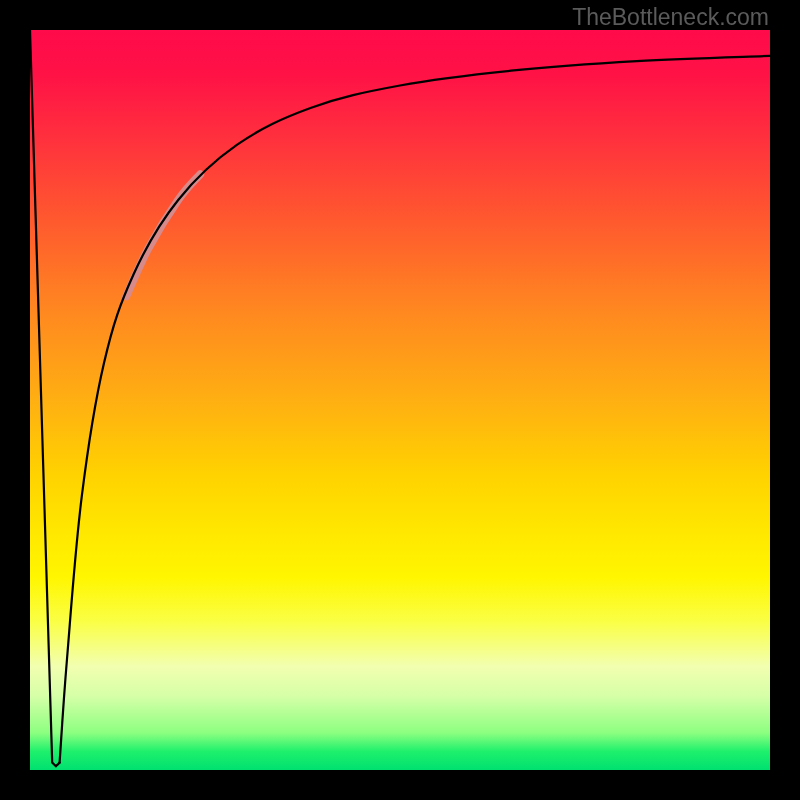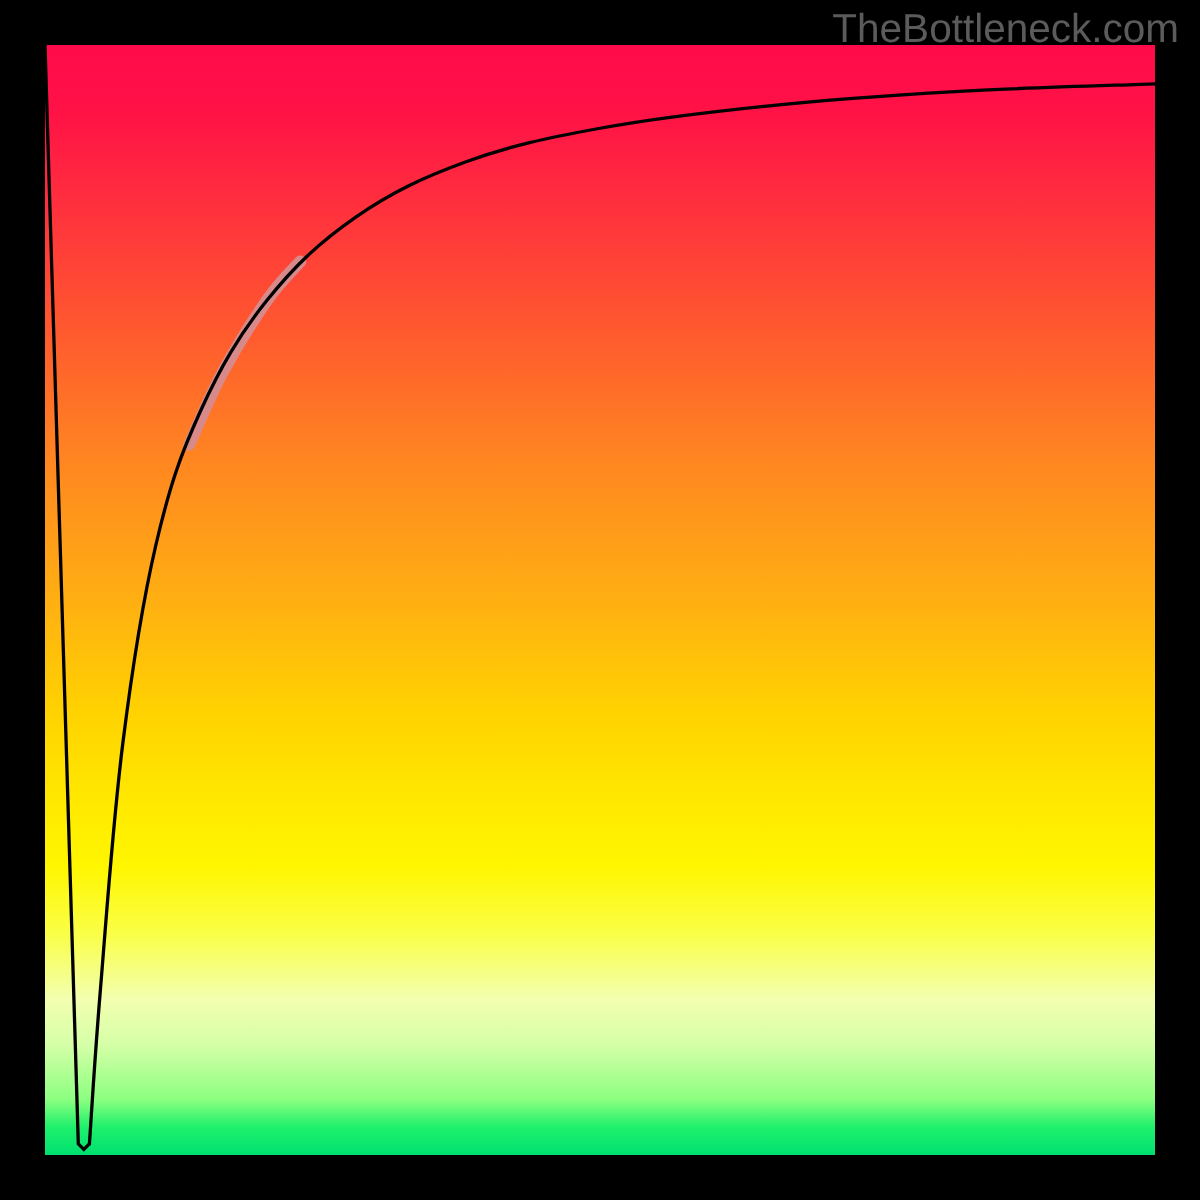--- a/index.html
+++ b/index.html
@@ -11,23 +11,23 @@
     width: 800px;
     height: 800px;
     background: #000;
     position: relative;
     overflow: hidden;
     font-family: Arial, Helvetica, sans-serif;
   }
   .watermark {
     position: absolute;
     top: 4px;
-    right: 14px;
+    right: 31px;
     color: #5b5b5b;
-    font-size: 27px;
+    font-size: 23px;
     letter-spacing: 0;
     z-index: 10;
   }
   .plot-area {
     position: absolute;
     left: 30px;
     top: 30px;
     width: 740px;
     height: 740px;
   }

